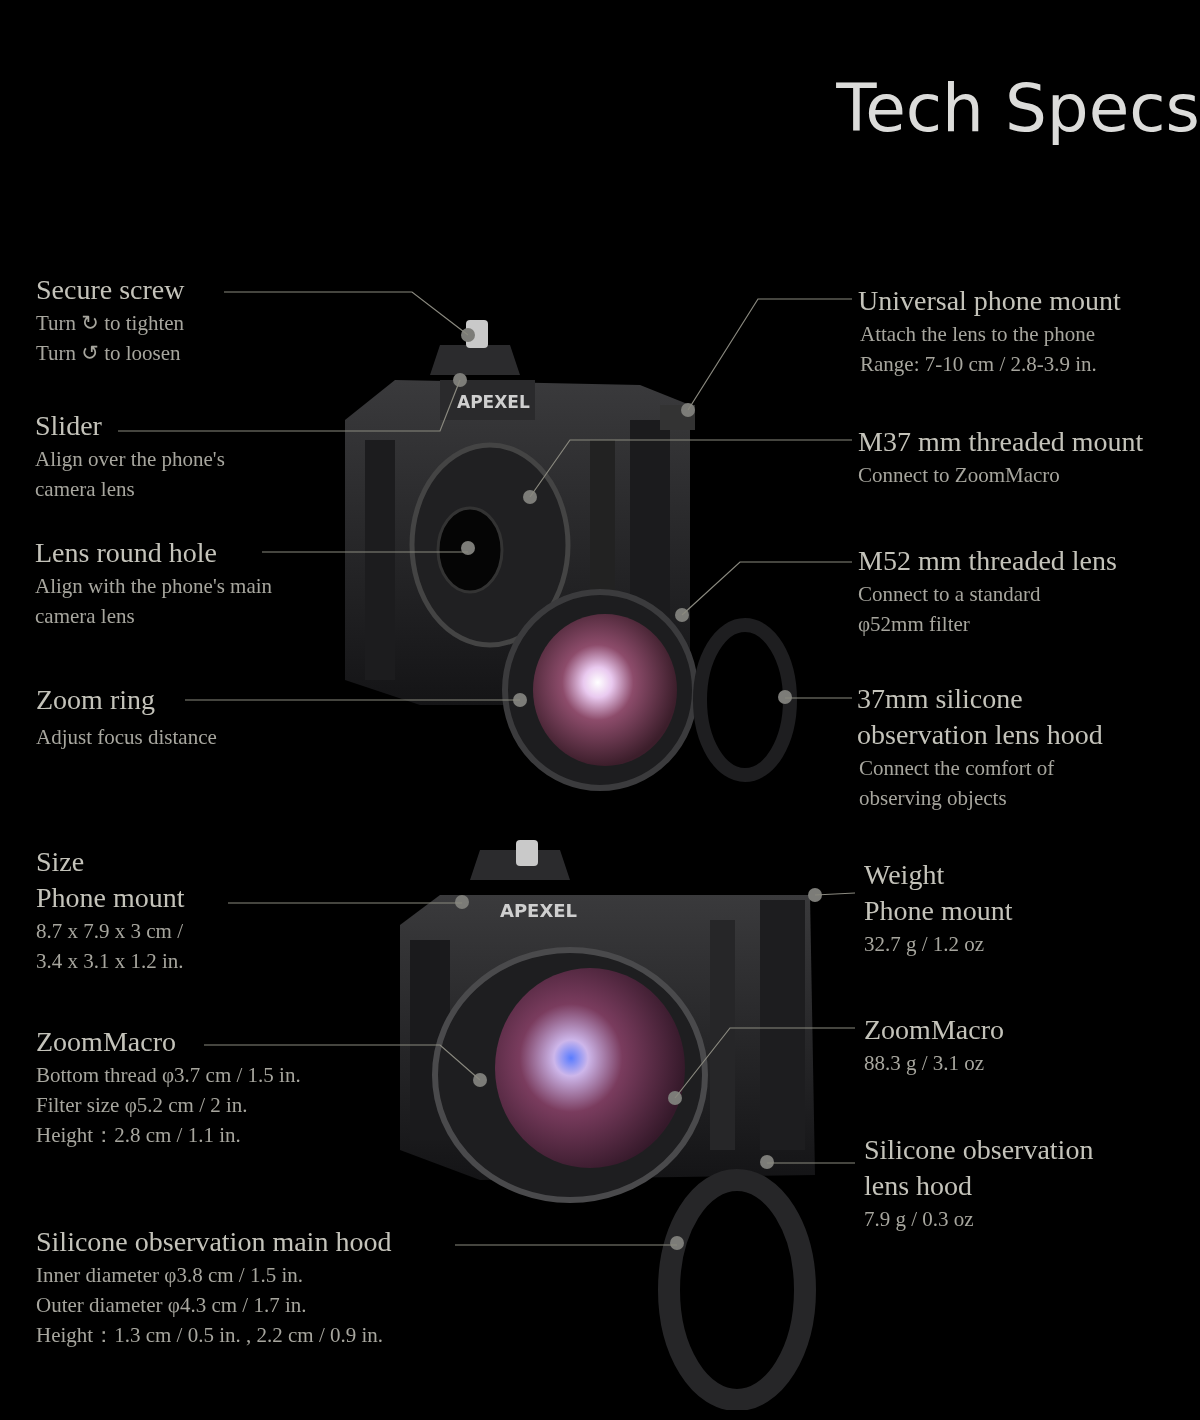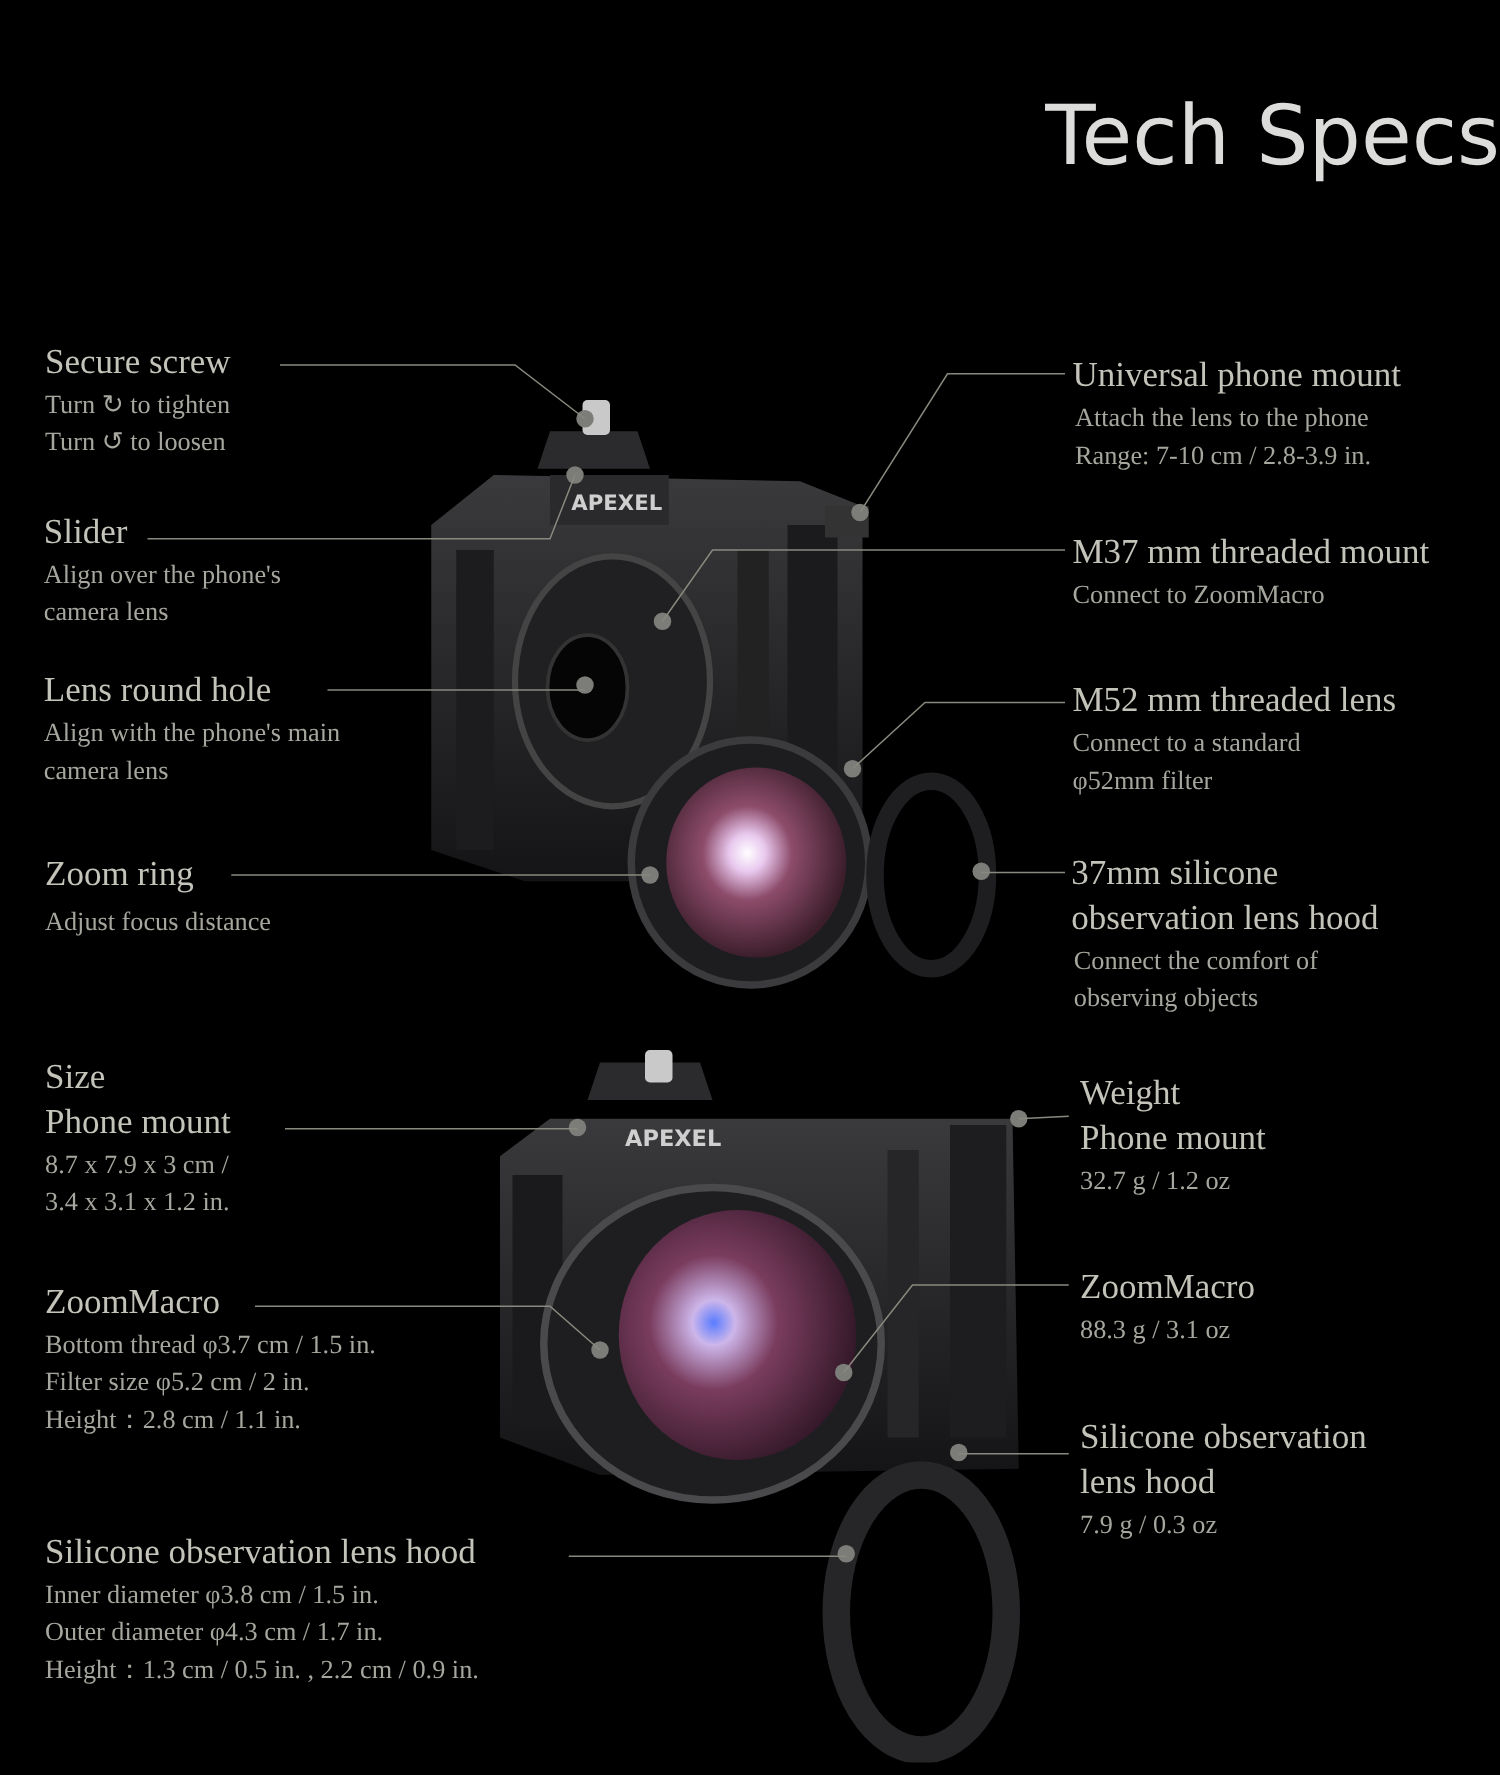--- a/index.html
+++ b/index.html
@@ -156,21 +156,21 @@
   <div class="d">8.7 x 7.9 x 3 cm /</div>
   <div class="d">3.4 x 3.1 x 1.2 in.</div>
 </div>
 <div class="lbl" style="left:36px;top:1024px">
   <div class="h">ZoomMacro</div>
   <div class="d">Bottom thread φ3.7 cm / 1.5 in.</div>
   <div class="d">Filter size φ5.2 cm / 2 in.</div>
   <div class="d">Height：2.8 cm / 1.1 in.</div>
 </div>
 <div class="lbl" style="left:36px;top:1224px">
-  <div class="h">Silicone observation lens hood</div>
+  <div class="h">Silicone observation main hood</div>
   <div class="d">Inner diameter φ3.8 cm / 1.5 in.</div>
   <div class="d">Outer diameter φ4.3 cm / 1.7 in.</div>
   <div class="d">Height：1.3 cm / 0.5 in. , 2.2 cm / 0.9 in.</div>
 </div>
 
 <div class="lbl" style="left:864px;top:857px">
   <div class="h">Weight</div>
   <div class="h">Phone mount</div>
   <div class="d">32.7 g / 1.2 oz</div>
 </div>

